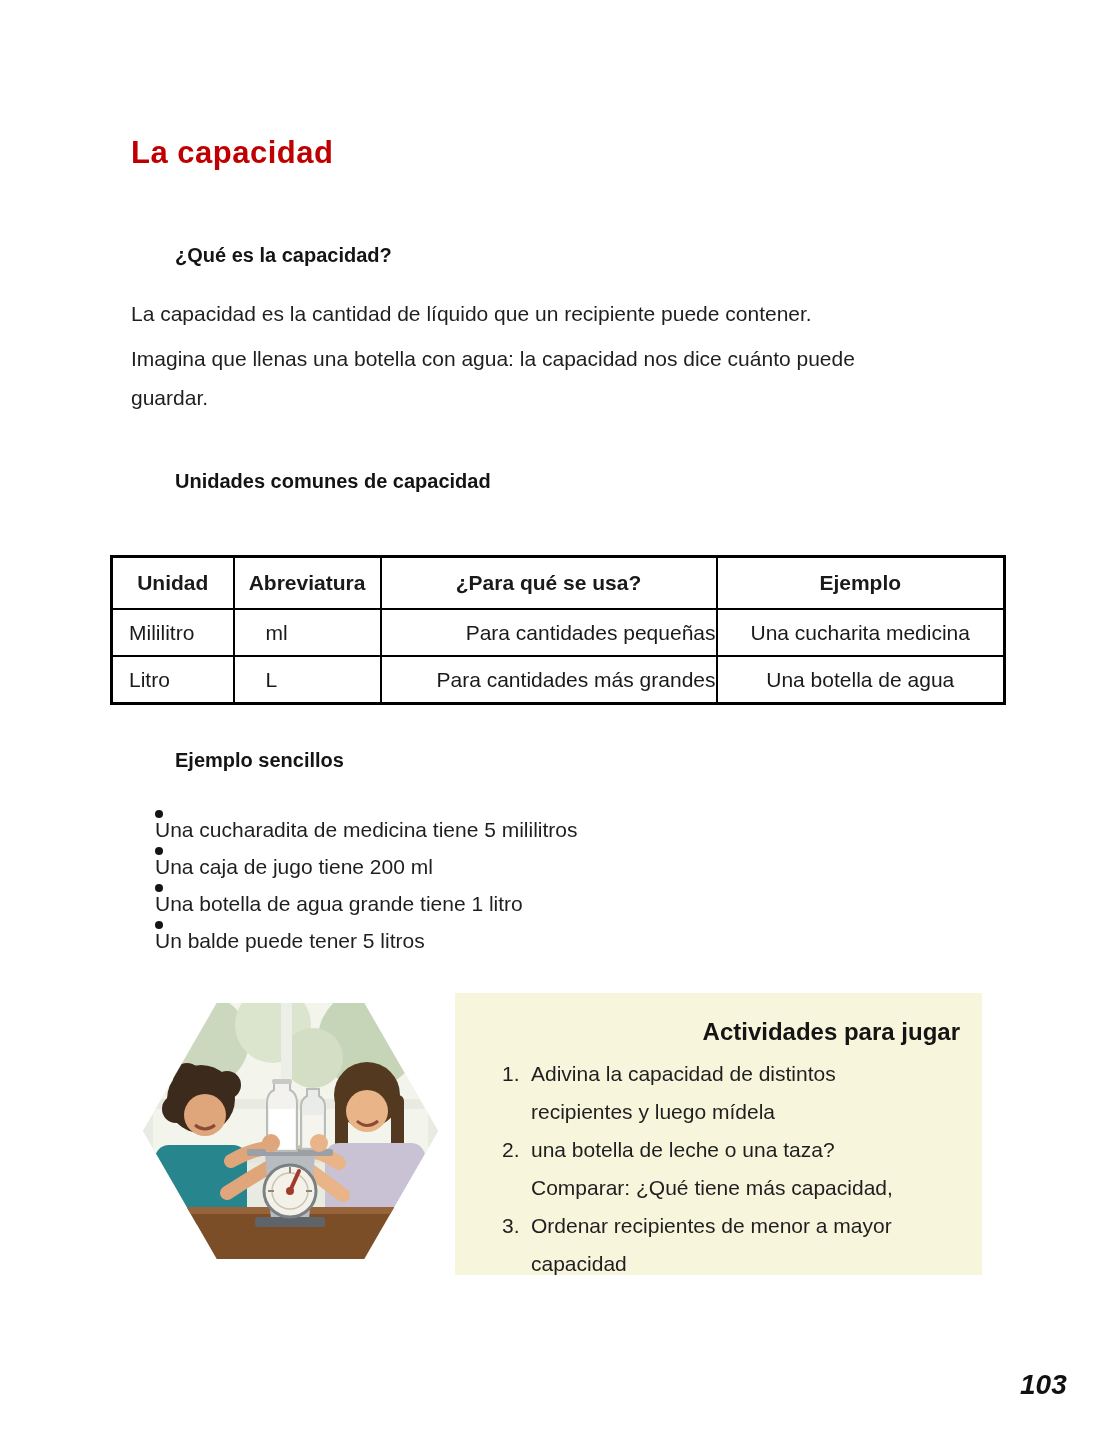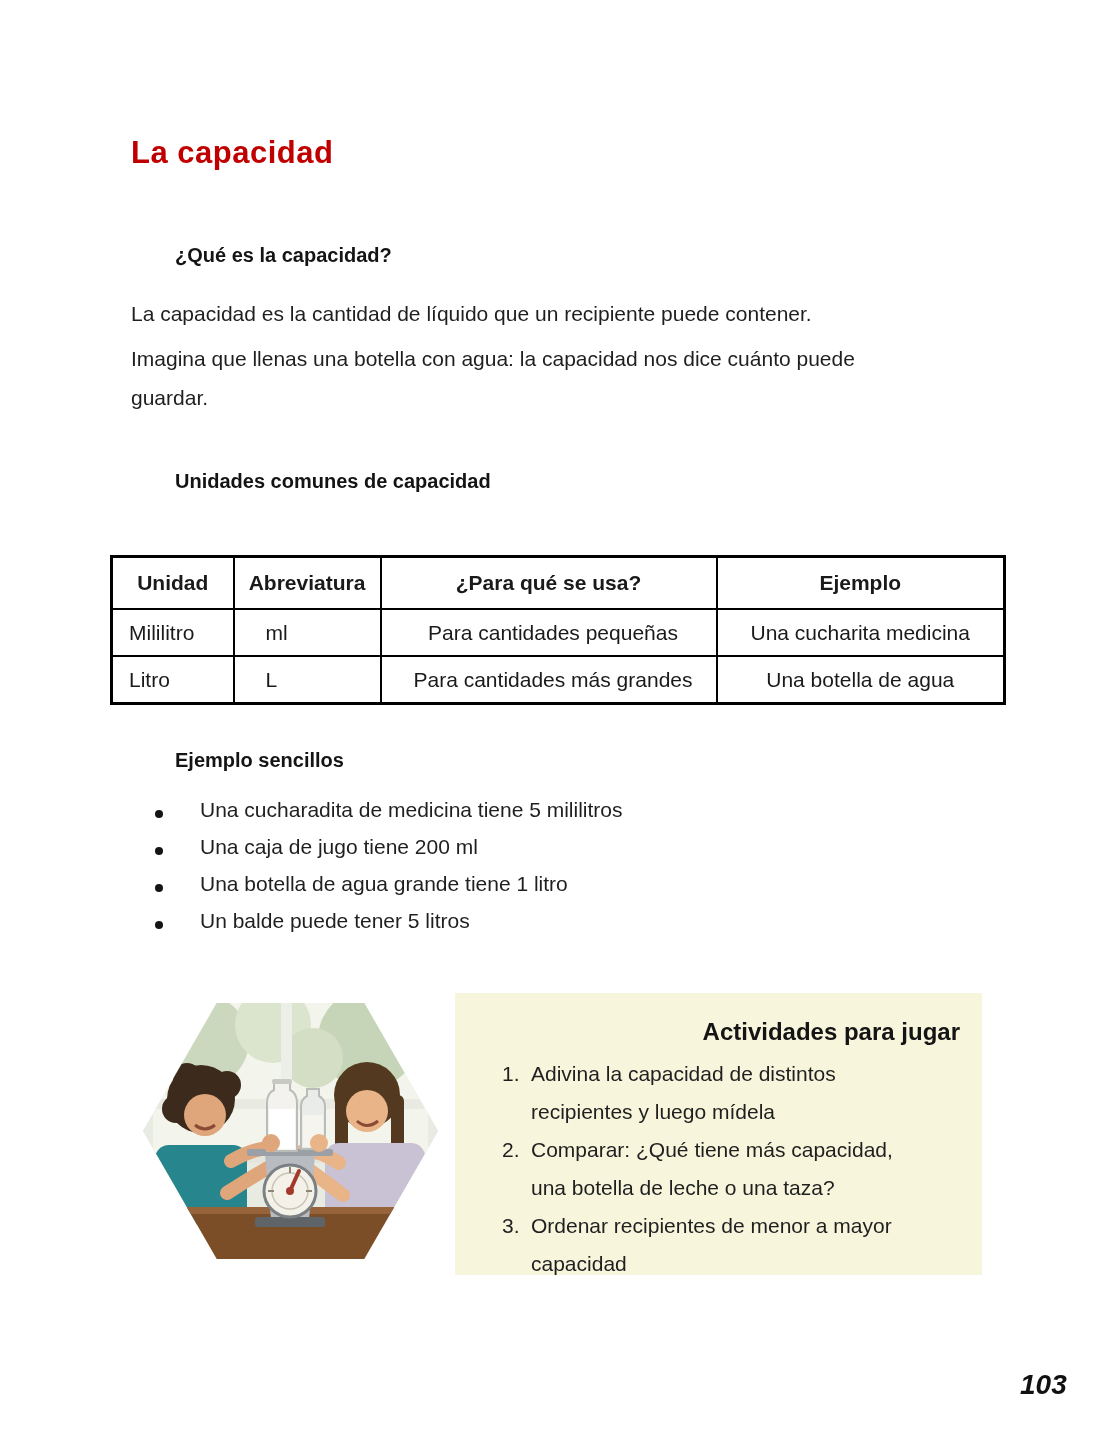--- a/index.html
+++ b/index.html
@@ -31,25 +31,25 @@
     border:3px solid #000;
   }
   .units-table th, .units-table td {
     border:2px solid #000; font-size:21px; color:#1a1a1a;
     padding:0; vertical-align:middle; overflow:hidden; white-space:nowrap;
   }
   .units-table thead th { height:50px; font-weight:700; text-align:center; }
   .units-table tbody td { height:45px; font-weight:400; }
   .units-table td.c1 { text-align:left; padding-left:16px; }
   .units-table td.c2 { text-align:left; padding-left:31px; }
-  .units-table td.c3 { text-align:center; padding-left:9px; }
+  .units-table td.c3 { text-align:right; padding-left:9px; }
   .units-table td.c4 { text-align:center; }
 
   .bullets { position:absolute; left:155px; top:798px; }
-  .bullet-row { display:flex; align-items:flex-start; height:37px; font-size:21px; color:#1f1f1f; }
+  .bullet-row { display:flex; align-items:flex-start; height:37px; font-size:21px; color:#1f1f1f;flex-direction:column; }
   .bullet-dot {
     flex:0 0 auto; width:8px; height:8px; border-radius:50%;
     background:#141414; margin:12px 37px 0 0;
   }
   .bullet-text { white-space:nowrap; }
 
   .photo-hex {
     position:absolute; left:143px; top:1003px; width:295px; height:256px;
     clip-path: polygon(25% 0%, 75% 0%, 100% 50%, 75% 100%, 25% 100%, 0% 50%);
     background:#e9ece4;
@@ -215,22 +215,22 @@
       <div class="activity-item">
         <span class="activity-num">1.</span>
         <span class="activity-lines">
           <span class="line">Adivina la capacidad de distintos</span>
           <span class="line">recipientes y luego mídela</span>
         </span>
       </div>
       <div class="activity-item">
         <span class="activity-num">2.</span>
         <span class="activity-lines">
+          <span class="line">una botella de leche o una taza?</span>
           <span class="line">Comparar: ¿Qué tiene más capacidad,</span>
-          <span class="line">una botella de leche o una taza?</span>
         </span>
       </div>
       <div class="activity-item">
         <span class="activity-num">3.</span>
         <span class="activity-lines">
           <span class="line">Ordenar recipientes de menor a mayor</span>
           <span class="line">capacidad</span>
         </span>
       </div>
     </div>

